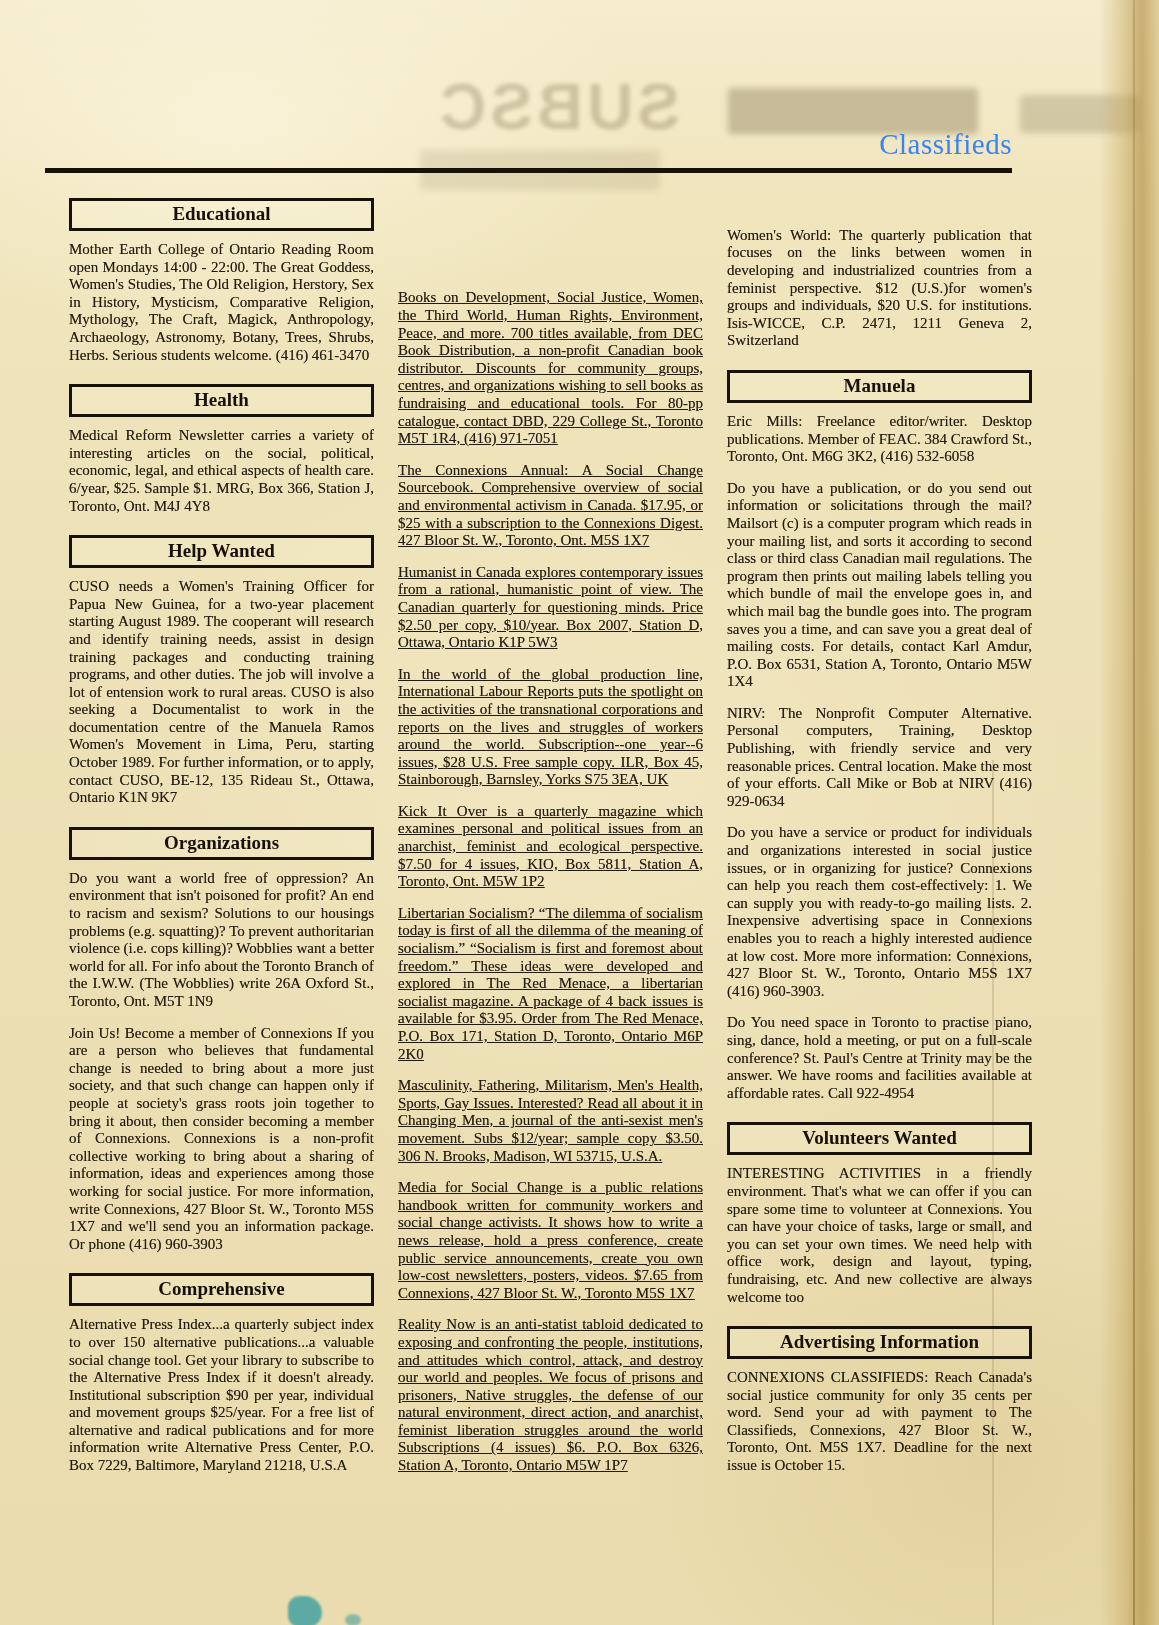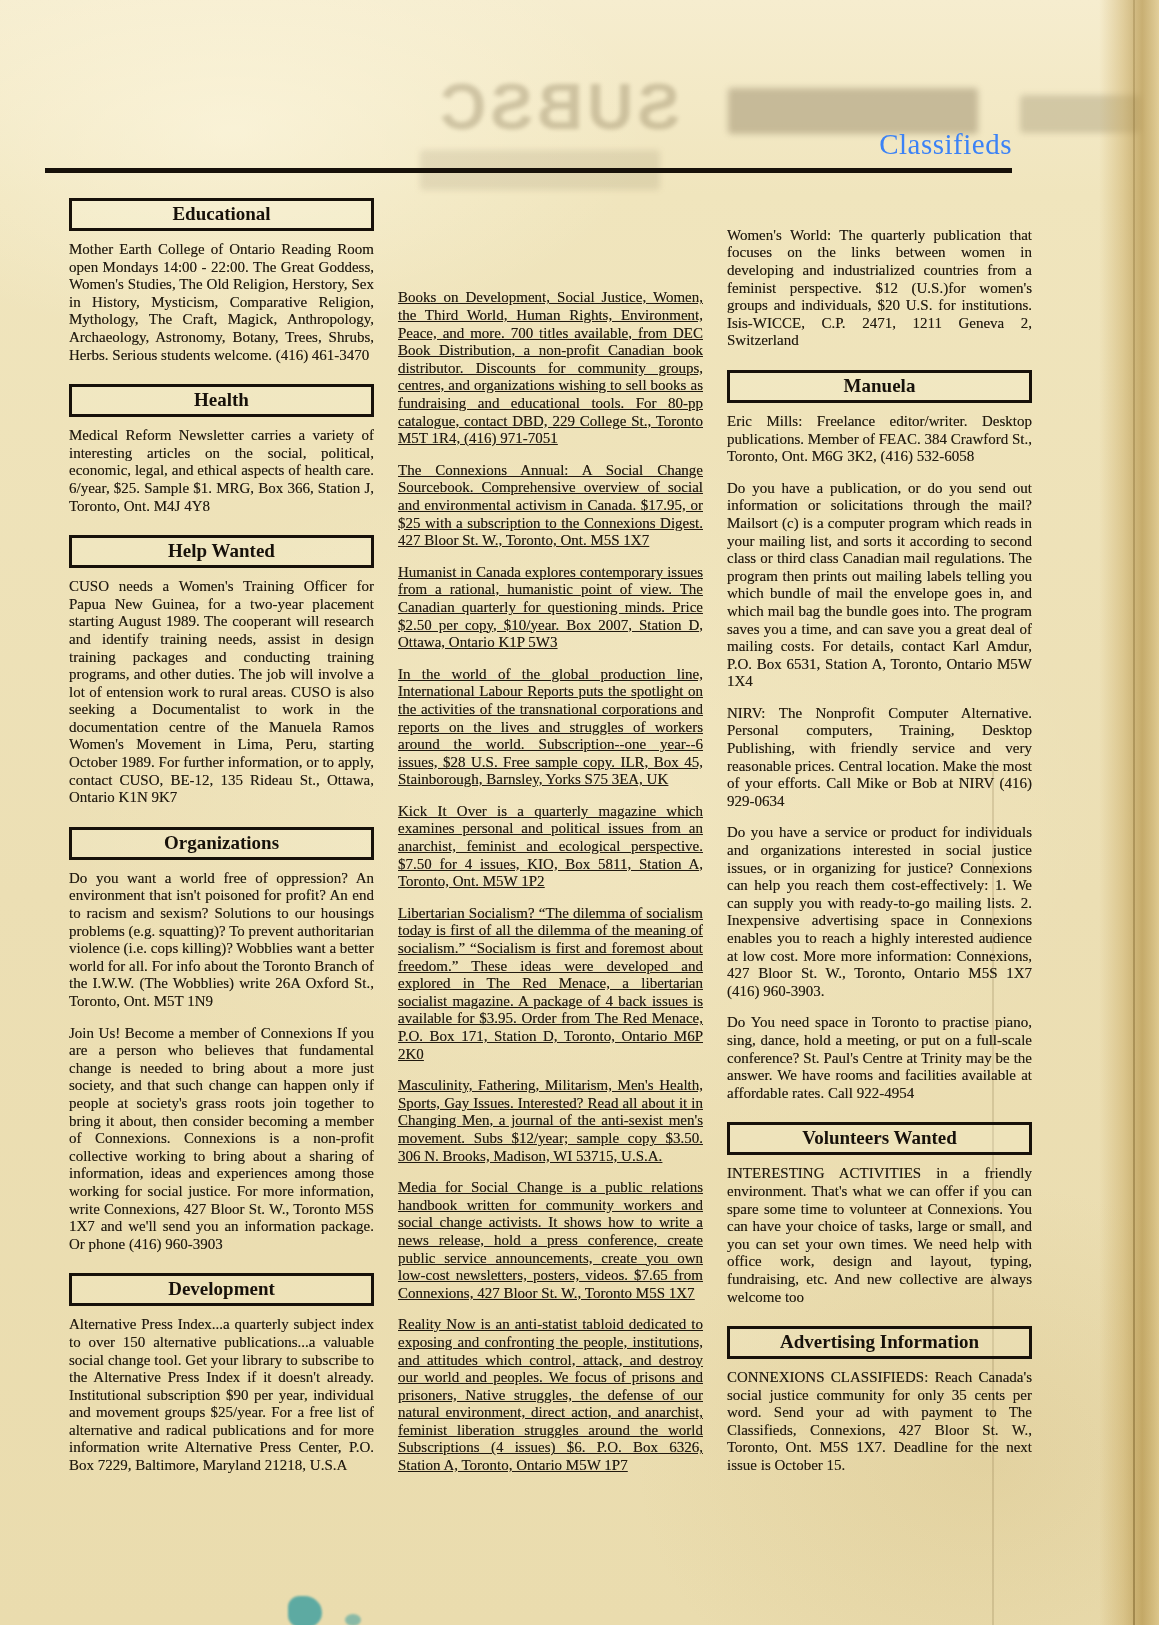--- a/index.html
+++ b/index.html
@@ -88,21 +88,21 @@
   <div class="col">
     <div class="sec-box">Educational</div>
     <p class="ad">Mother Earth College of Ontario Reading Room open Mondays 14:00 - 22:00. The Great Goddess, Women's Studies, The Old Religion, Herstory, Sex in History, Mysticism, Comparative Religion, Mythology, The Craft, Magick, Anthropology, Archaeology, Astronomy, Botany, Trees, Shrubs, Herbs. Serious students welcome. (416) 461-3470</p>
     <div class="sec-box">Health</div>
     <p class="ad">Medical Reform Newsletter carries a variety of interesting articles on the social, political, economic, legal, and ethical aspects of health care. 6/year, $25. Sample $1. MRG, Box 366, Station J, Toronto, Ont. M4J 4Y8</p>
     <div class="sec-box">Help Wanted</div>
     <p class="ad">CUSO needs a Women's Training Officer for Papua New Guinea, for a two-year placement starting August 1989. The cooperant will research and identify training needs, assist in design training packages and conducting training programs, and other duties. The job will involve a lot of entension work to rural areas. CUSO is also seeking a Documentalist to work in the documentation centre of the Manuela Ramos Women's Movement in Lima, Peru, starting October 1989. For further information, or to apply, contact CUSO, BE-12, 135 Rideau St., Ottawa, Ontario K1N 9K7</p>
     <div class="sec-box">Organizations</div>
     <p class="ad">Do you want a world free of oppression? An environment that isn't poisoned for profit? An end to racism and sexism? Solutions to our housings problems (e.g. squatting)? To prevent authoritarian violence (i.e. cops killing)? Wobblies want a better world for all. For info about the Toronto Branch of the I.W.W. (The Wobblies) write 26A Oxford St., Toronto, Ont. M5T 1N9</p>
     <p class="ad">Join Us! Become a member of Connexions If you are a person who believes that fundamental change is needed to bring about a more just society, and that such change can happen only if people at society's grass roots join together to bring it about, then consider becoming a member of Connexions. Connexions is a non-profit collective working to bring about a sharing of information, ideas and experiences among those working for social justice. For more information, write Connexions, 427 Bloor St. W., Toronto M5S 1X7 and we'll send you an information package. Or phone (416) 960-3903</p>
-    <div class="sec-box">Development</div>
+    <div class="sec-box">Comprehensive</div>
     <p class="ad">Alternative Press Index...a quarterly subject index to over 150 alternative publications...a valuable social change tool. Get your library to subscribe to the Alternative Press Index if it doesn't already. Institutional subscription $90 per year, individual and movement groups $25/year. For a free list of alternative and radical publications and for more information write Alternative Press Center, P.O. Box 7229, Baltimore, Maryland 21218, U.S.A</p>
   </div>
 
   <div class="col col2-pad">
     <p class="ad">Books on Development, Social Justice, Women, the Third World, Human Rights, Environment, Peace, and more. 700 titles available, from DEC Book Distribution, a non-profit Canadian book distributor. Discounts for community groups, centres, and organizations wishing to sell books as fundraising and educational tools. For 80-pp catalogue, contact DBD, 229 College St., Toronto M5T 1R4, (416) 971-7051</p>
     <p class="ad">The Connexions Annual: A Social Change Sourcebook. Comprehensive overview of social and environmental activism in Canada. $17.95, or $25 with a subscription to the Connexions Digest. 427 Bloor St. W., Toronto, Ont. M5S 1X7</p>
     <p class="ad">Humanist in Canada explores contemporary issues from a rational, humanistic point of view. The Canadian quarterly for questioning minds. Price $2.50 per copy, $10/year. Box 2007, Station D, Ottawa, Ontario K1P 5W3</p>
     <p class="ad">In the world of the global production line, International Labour Reports puts the spotlight on the activities of the transnational corporations and reports on the lives and struggles of workers around the world. Subscription--one year--6 issues, $28 U.S. Free sample copy. ILR, Box 45, Stainborough, Barnsley, Yorks S75 3EA, UK</p>
     <p class="ad">Kick It Over is a quarterly magazine which examines personal and political issues from an anarchist, feminist and ecological perspective. $7.50 for 4 issues, KIO, Box 5811, Station A, Toronto, Ont. M5W 1P2</p>
     <p class="ad">Libertarian Socialism? “The dilemma of socialism today is first of all the dilemma of the meaning of socialism.” “Socialism is first and foremost about freedom.” These ideas were developed and explored in The Red Menace, a libertarian socialist magazine. A package of 4 back issues is available for $3.95. Order from The Red Menace, P.O. Box 171, Station D, Toronto, Ontario M6P 2K0</p>

